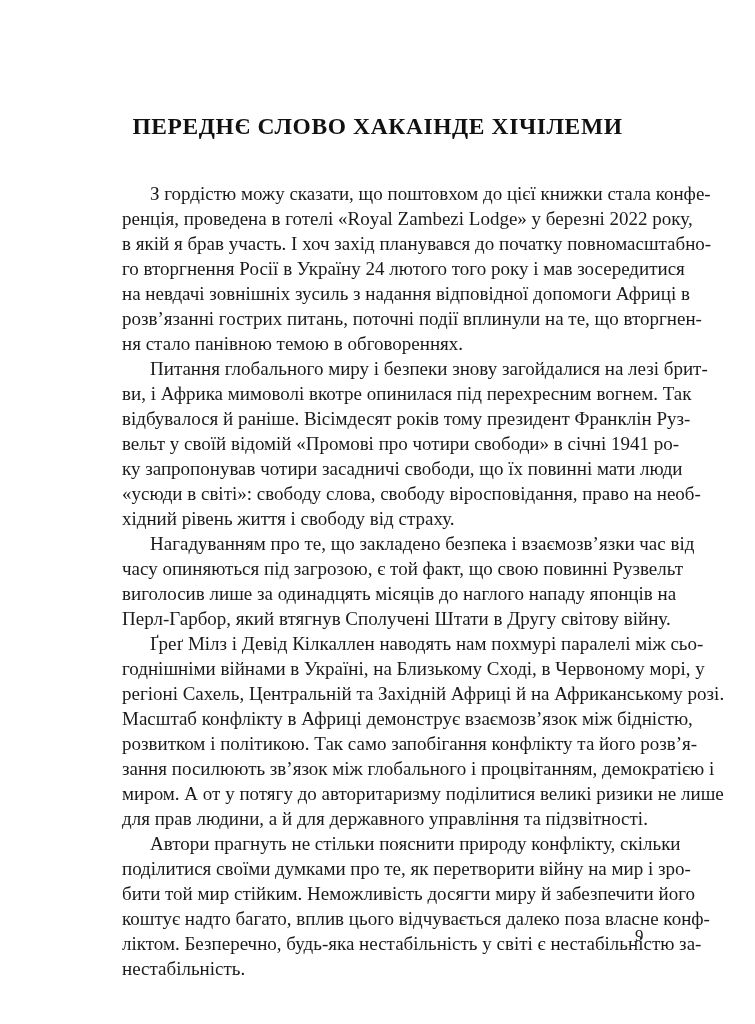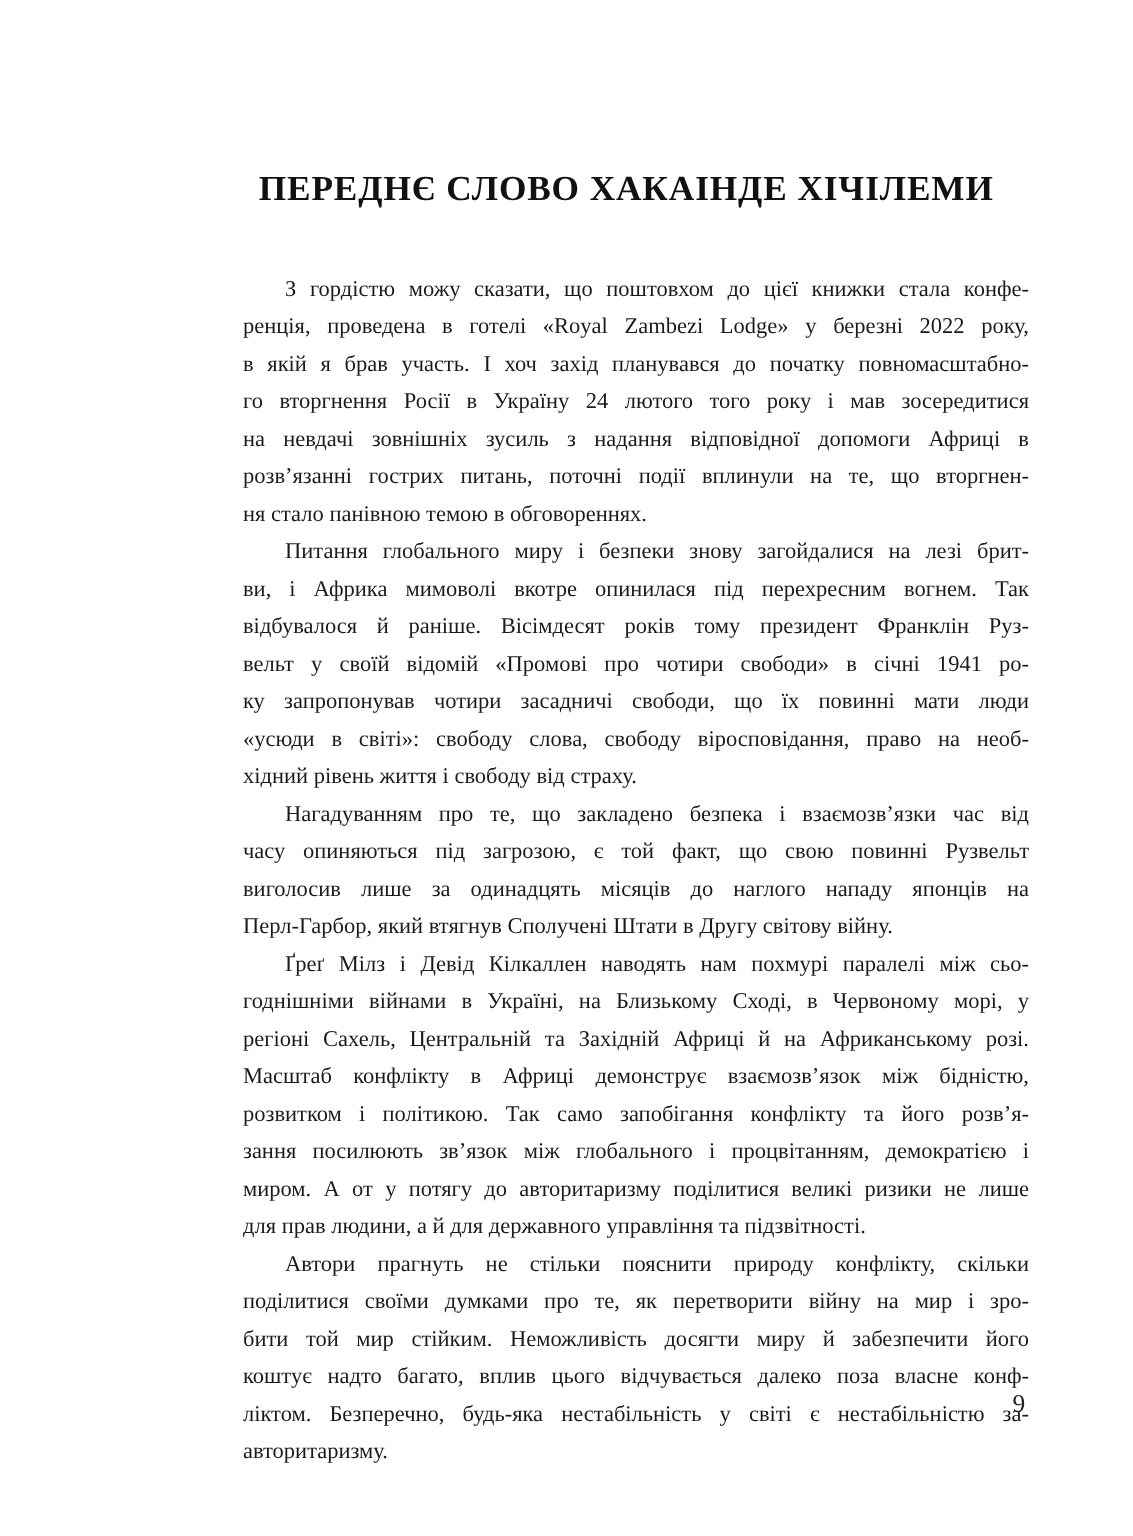--- a/index.html
+++ b/index.html
@@ -13,21 +13,20 @@
       position: relative;
       overflow: hidden;
       color: #1a1a1a;
       font-family: "Liberation Serif", "DejaVu Serif", serif;
     }
     .page {
       position: absolute;
       left: 0; top: 0;
       width: 597px;
       height: 1024px;
-      margin-left: 40px;
     }
     .title {
       position: absolute;
       top: 113px;
       left: 0;
       width: 755px;
       text-align: center;
       font-size: 23.5px;
       font-weight: bold;
       letter-spacing: 0.6px;
@@ -37,21 +36,21 @@
     .body-text {
       position: absolute;
       left: 122px;
       top: 181px;
       width: 524px;
     }
     .line {
       display: block;
       height: 25px;
       line-height: 25px;
-      font-size: 15px;
+      font-size: 19px;
       white-space: nowrap;
       text-align: justify;
       text-align-last: justify;
       overflow: visible;
     }
     .line.indent { padding-left: 28px; }
     .line.last { text-align-last: left; }
     .page-number {
       position: absolute;
       left: 635px;
@@ -105,18 +104,18 @@
       <span class="line">миром. А от у потягу до авторитаризму поділитися великі ризики не лише</span>
       <span class="line last">для прав людини, а й для державного управління та підзвітності.</span>
     </div>
 
     <div class="paragraph">
       <span class="line indent">Автори прагнуть не стільки пояснити природу конфлікту, скільки</span>
       <span class="line">поділитися своїми думками про те, як перетворити війну на мир і зро-</span>
       <span class="line">бити той мир стійким. Неможливість досягти миру й забезпечити його</span>
       <span class="line">коштує надто багато, вплив цього відчувається далеко поза власне конф-</span>
       <span class="line">ліктом. Безперечно, будь-яка нестабільність у світі є нестабільністю за-</span>
-      <span class="line last">авторитаризму.</span>
+      <span class="line last">нестабільність.</span>
     </div>
   </div>
 
   <div class="page-number">9</div>
 </div>
 
 </body></html>

